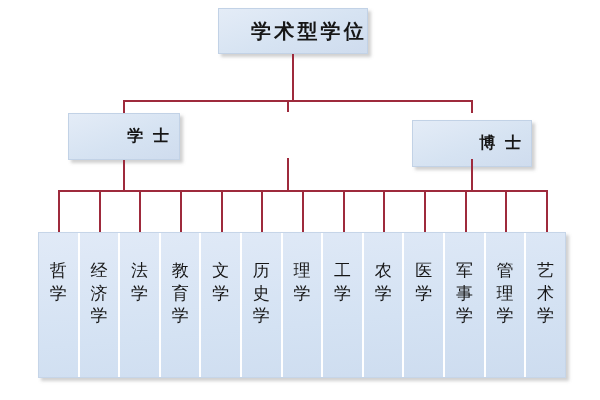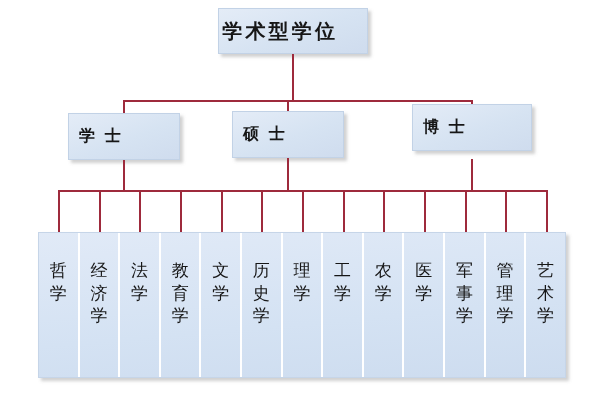--- a/index.html
+++ b/index.html
@@ -21,21 +21,21 @@
 
   
   .node {
     position: absolute;
     box-sizing: border-box;
     background: linear-gradient(160deg, #e4ecf7 0%, #d6e3f2 55%, #cfdcee 100%);
     border: 1px solid #c2d2e6;
     box-shadow: 3px 3px 3px rgba(120,120,120,0.35);
     display: flex;
     align-items: center;
-    justify-content: flex-start;
+    justify-content: flex-end;
     color: #161616;
     font-weight: bold;
     letter-spacing: 0.16em;
     text-indent: 0.16em;
     white-space: nowrap;
   }
 
   #node-root {
     left: 218px;
     top: 8px;
@@ -45,21 +45,21 @@
   }
 
   .node-level2 {
     height: 47px;
     font-size: 16px;
     letter-spacing: 0.62em;
     text-indent: 0.62em;
   }
   #node-bachelor { left: 68px;  top: 113px; width: 112px; }
   #node-master   { left: 232px; top: 111px; width: 112px; }
-  #node-doctor   { left: 412px; top: 104px; width: 120px; }
+  #node-doctor   { left: 412px; top: 120px; width: 120px; }
 
   
   #discipline-strip {
     position: absolute;
     left: 38px;
     top: 232px;
     width: 528px;
     height: 146px;
     box-sizing: border-box;
     background: linear-gradient(175deg, #e1eaf7 0%, #d4e2f3 60%, #cddcef 100%);
@@ -105,23 +105,20 @@
 
   <div class="line hline" style="left:123px; top:100px; width:349px;"></div>
 
   <div class="line vline" style="left:123px; top:100px; height:14px;"></div>
   <div class="line vline" style="left:287px; top:100px; height:12px;"></div>
   <div class="line vline" style="left:471px; top:100px; height:13px;"></div>
 
   <div class="node node-level2" id="node-bachelor">
     <span>学士</span>
   </div>
-  <div class="node node-level2" id="node-master">
-    <span>硕士</span>
-  </div>
   <div class="node node-level2" id="node-doctor">
     <span>博士</span>
   </div>
 
   <div class="line vline" style="left:123px; top:160px; height:31px;"></div>
   <div class="line vline" style="left:287px; top:158px; height:33px;"></div>
   <div class="line vline" style="left:471px; top:159px; height:32px;"></div>
 
   <div class="line hline" style="left:58px; top:190px; width:490px;"></div>
 

